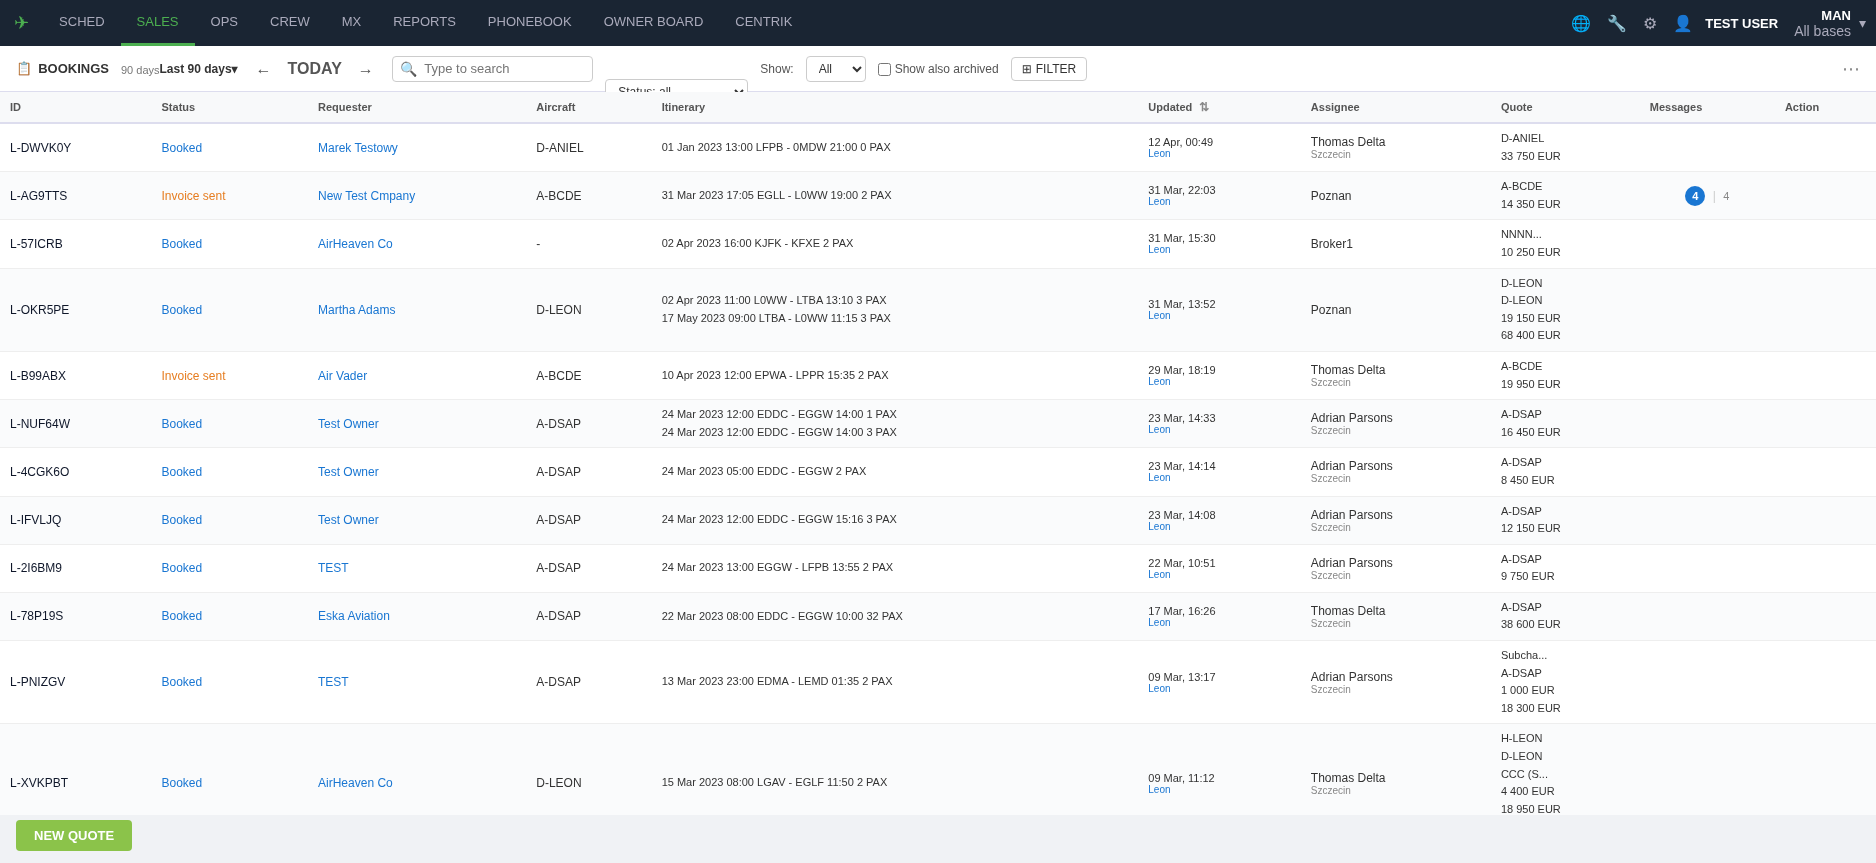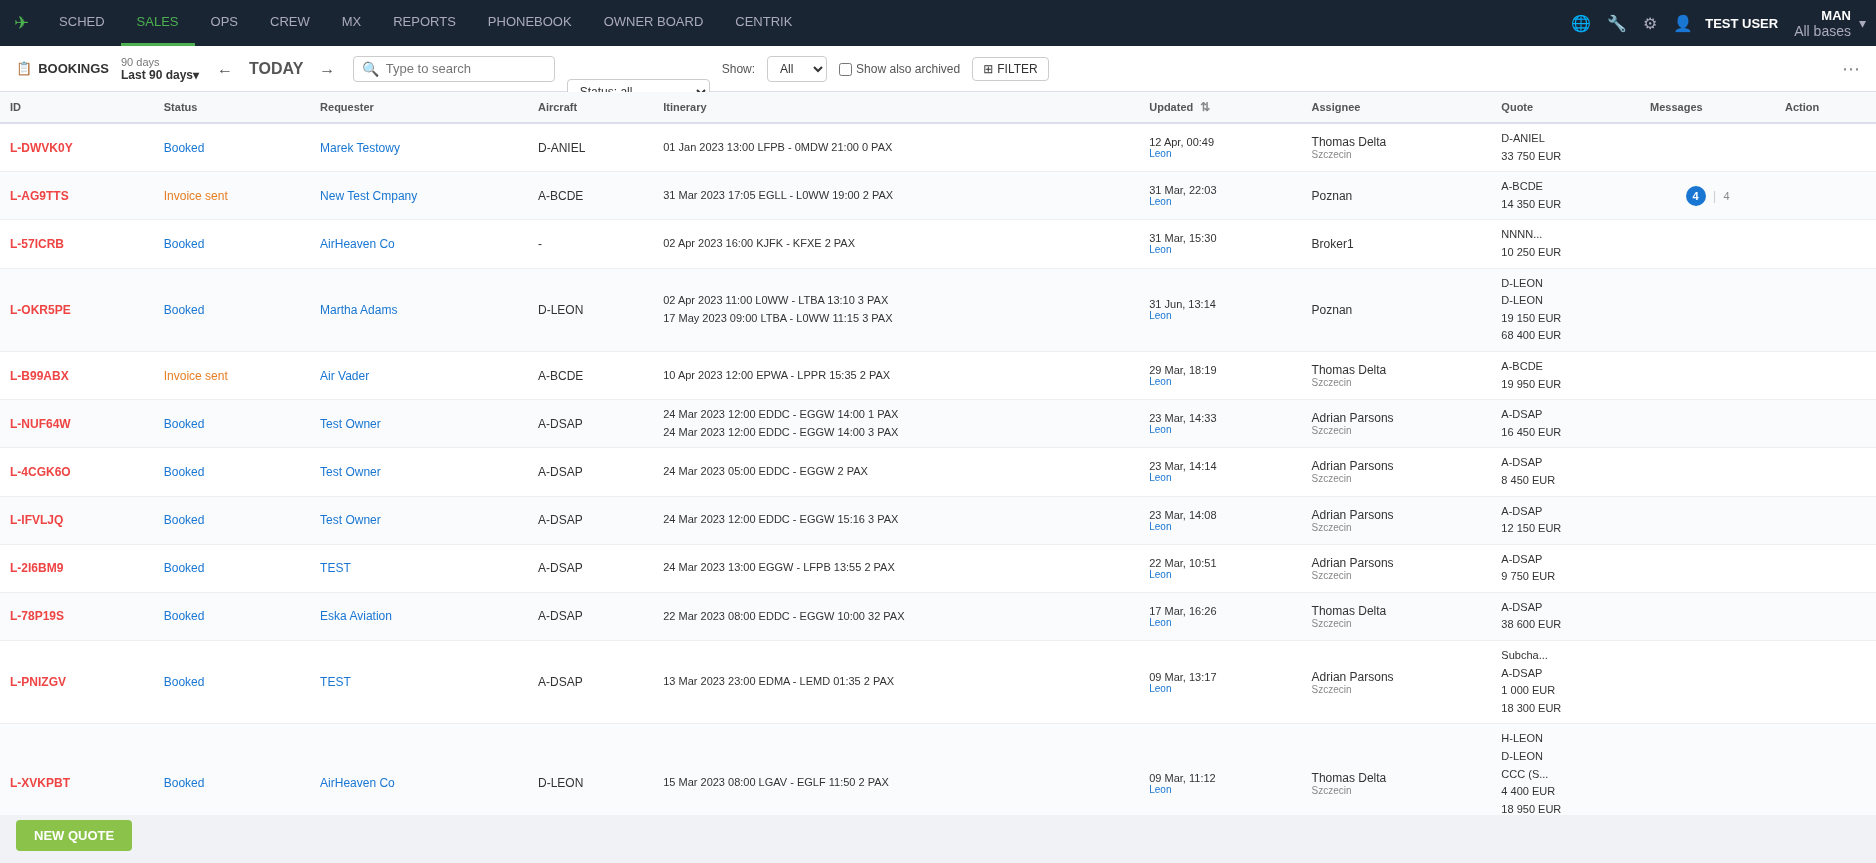--- a/index.html
+++ b/index.html
@@ -45,21 +45,21 @@
       padding: 0 16px;
       height: 46px;
       border-bottom: 1px solid #dde;
       gap: 12px;
     }
     .toolbar .bookings-label {
       display: flex; align-items: center; gap: 6px;
       font-size: 13px; font-weight: 600; color: #333;
     }
     .toolbar .date-range {
-      display: flex; flex-direction: column; font-size: 11px; color: #555;
+      display: flex; flex-direction: row; font-size: 11px; color: #555; align-items: flex-end;
     }
     .toolbar .date-range .days { font-size: 11px; color: #777; }
     .toolbar .date-range .range-label { font-size: 12px; font-weight: 600; color: #333; display: flex; align-items: center; }
     .toolbar .nav-arrows { display: flex; align-items: center; gap: 4px; }
     .toolbar .nav-arrows button {
       background: none; border: none; cursor: pointer; font-size: 16px; color: #555;
       padding: 2px 6px;
     }
     .toolbar .today-btn {
       background: none; border: 1px solid #ccc; border-radius: 4px;
@@ -106,21 +106,21 @@
     }
     thead th {
       background: #f8f9fa; color: #555; font-size: 11px; font-weight: 600;
       padding: 8px 10px; text-align: left; border-bottom: 2px solid #dde;
       white-space: nowrap; position: sticky; top: 0; z-index: 2;
     }
     thead th .sort-icon { color: #888; font-size: 12px; margin-left: 4px; }
     tbody tr { border-bottom: 1px solid #eee; }
     tbody tr:nth-child(even) { background: #fafbfc; }
     tbody td { padding: 6px 10px; font-size: 12px; vertical-align: middle; }
-    .id-col { font-weight: 700; color: #ef4444; white-space: nowrap; margin-left: 48px; }
+    .id-col { font-weight: 400; color: #0f172a; white-space: nowrap; margin-left: 48px; }
     .status-booked { color: #1976d2; font-weight: 500; }
     .status-invoice { color: #e67e22; font-weight: 500; }
     .requester-link { color: #1976d2; cursor: pointer; text-decoration: none; }
     .aircraft-col { color: #333; }
     .itinerary-col { font-size: 11px; color: #333; line-height: 1.6; white-space: nowrap; }
     .updated-col { font-size: 11px; }
     .updated-col .date { color: #333; }
     .updated-col .by { color: #1976d2; font-size: 10px; }
     .assignee-col .name { color: #333; font-weight: 500; font-size: 12px; }
     .assignee-col .location { color: #888; font-size: 10px; }
@@ -303,21 +303,21 @@
       <td class="messages-col"></td>
       <td></td>
     </tr>
         <tr>
       <td class="id-col">L-OKR5PE</td>
       <td><span class="status-booked">Booked</span></td>
       <td><a class="requester-link">Martha Adams</a></td>
       <td class="aircraft-col">D-LEON</td>
       <td class="itinerary-col">02 Apr 2023  11:00  L0WW - LTBA  13:10    3 PAX<br>17 May 2023  09:00  LTBA - L0WW  11:15    3 PAX</td>
       <td class="updated-col">
-        <div class="date">31 Jun, 13:14</div>
+        <div class="date">31 Mar, 13:52</div>
         <div class="by">Leon</div>
       </td>
       <td class="assignee-col">
         <div class="name">Poznan</div>
         <div class="location"></div>
       </td>
       <td class="quote-col">
         <div>D-LEON<br>D-LEON</div>
         <div>19 150 EUR<br>68 400 EUR</div>
       </td>

